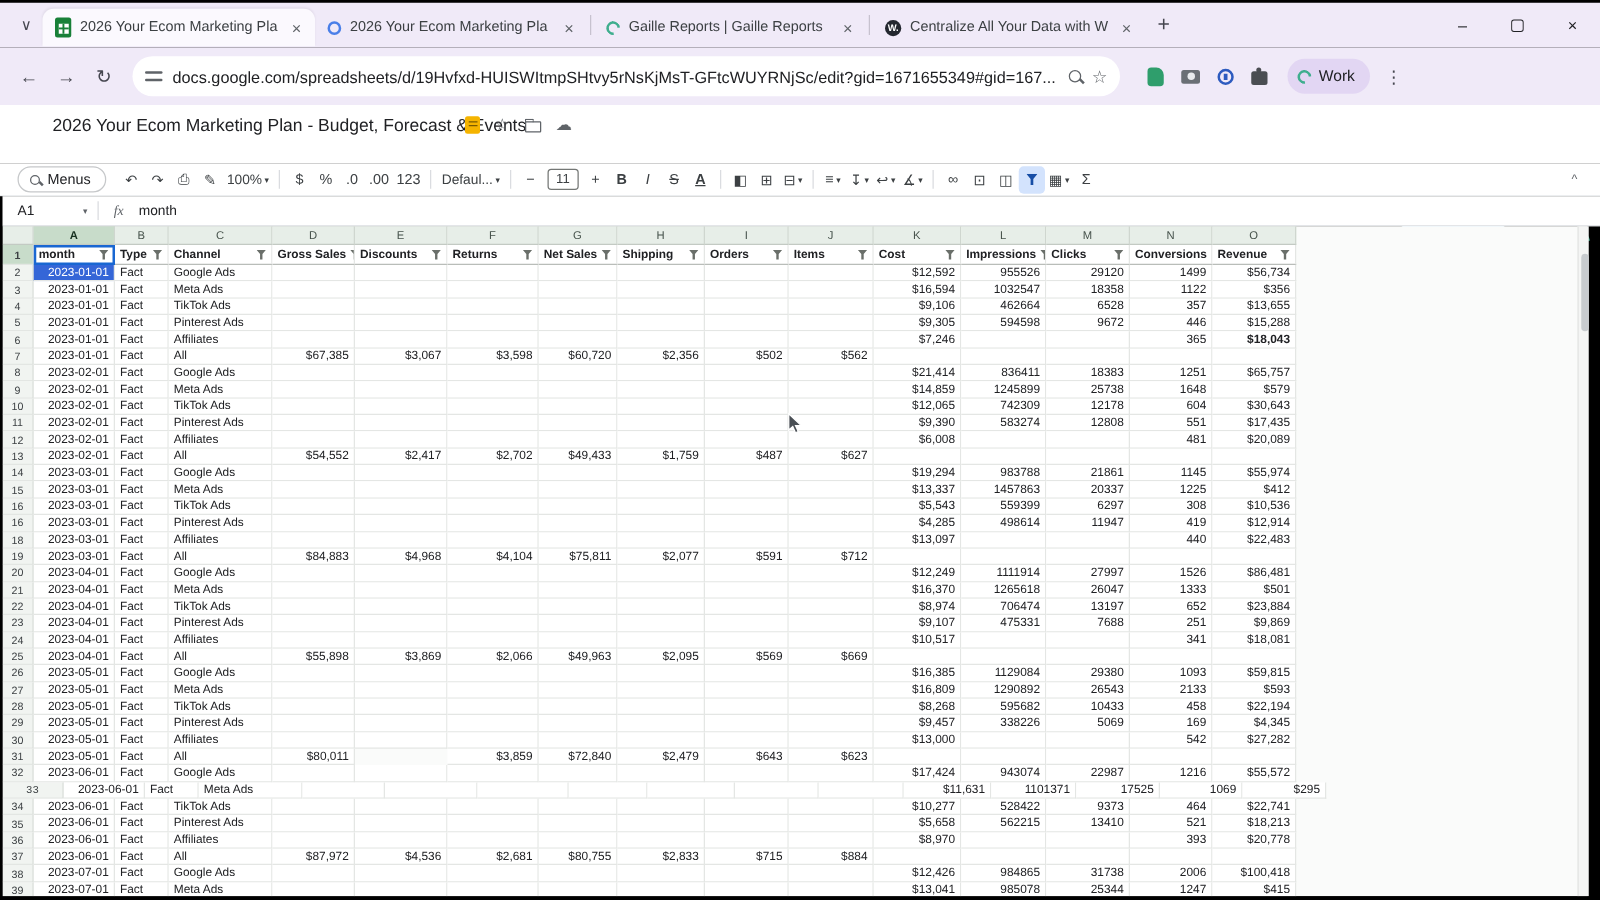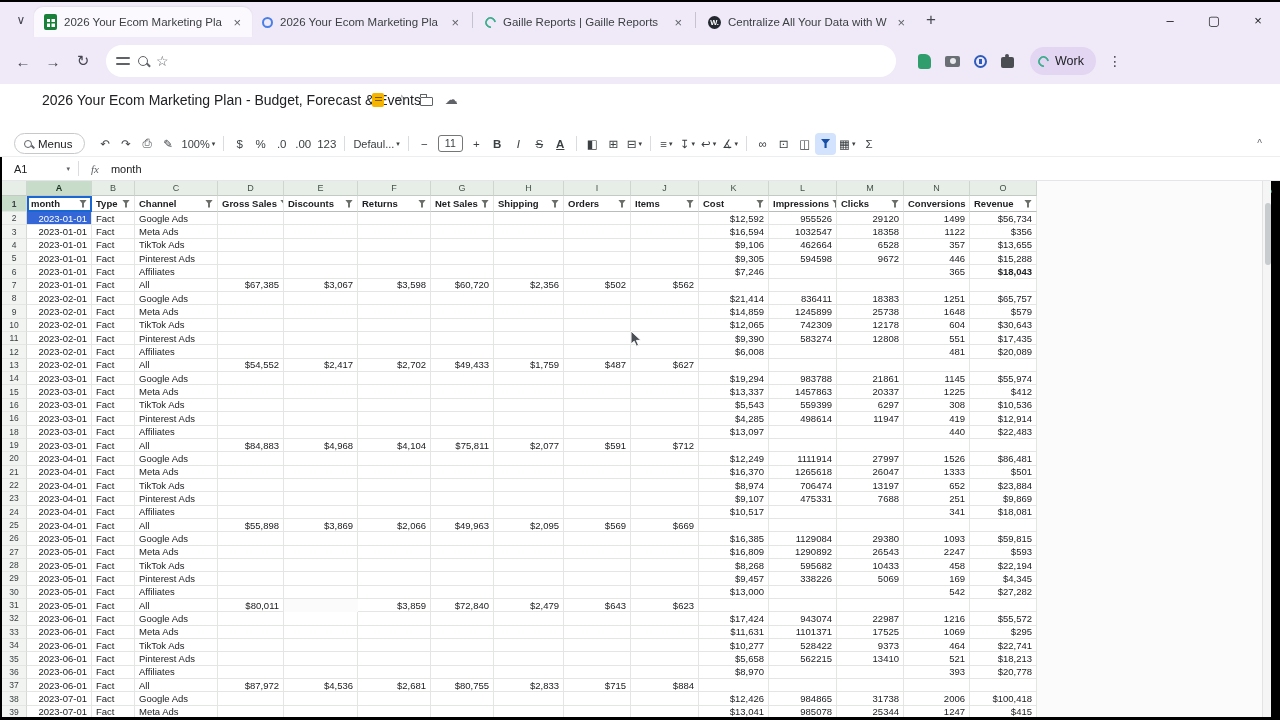--- a/index.html
+++ b/index.html
@@ -153,20 +153,21 @@
     <span>×</span>
   </div>
 </div>
 
 <div class="abs urlrow">
   <div class="navbtn back">←</div>
   <div class="navbtn">→</div>
   <div class="navbtn">↻</div>
   <div class="omnibox">
     <span class="tuneic"></span>
+    <span class="urltext">docs.google.com/spreadsheets/d/19Hvfxd-HUISWItmpSHtvy5rNsKjMsT-GFtcWUYRNjSc/edit?gid=1671655349#gid=167...</span>
     <span class="mag"></span>
     <span class="starbtn">☆</span>
   </div>
   <div class="extrow">
     <span class="ext-green"></span>
     <span class="ext-cam"></span>
     <span class="ext-1p"></span>
     <span class="ext-puz"></span>
   </div>
   <div class="workchip">
@@ -883,21 +884,21 @@
         <div class="cell r" style="width: 66px;"></div>
         <div class="cell r" style="width: 74px;"></div>
         <div class="cell r" style="width: 73px;"></div>
         <div class="cell r" style="width: 63px;"></div>
         <div class="cell r" style="width: 70px;"></div>
         <div class="cell r" style="width: 67px;"></div>
         <div class="cell r" style="width: 68px;"></div>
         <div class="cell r" style="width: 70px;">$16,809</div>
         <div class="cell r" style="width: 68px;">1290892</div>
         <div class="cell r" style="width: 67px;">26543</div>
-        <div class="cell r" style="width: 66px;">2247</div>
+        <div class="cell r" style="width: 66px;">2133</div>
         <div class="cell r" style="width: 67px;">$593</div>
       </div>
       <div class="row">
         <div class="rn" style="width: 25px;">28</div>
         <div class="cell r" style="width: 65px;">2023-05-01</div>
         <div class="cell" style="width: 43px;">Fact</div>
         <div class="cell" style="width: 83px;">TikTok Ads</div>
         <div class="cell r" style="width: 66px;"></div>
         <div class="cell r" style="width: 74px;"></div>
         <div class="cell r" style="width: 73px;"></div>
@@ -977,21 +978,21 @@
         <div class="cell r" style="width: 70px;"></div>
         <div class="cell r" style="width: 67px;"></div>
         <div class="cell r" style="width: 68px;"></div>
         <div class="cell r" style="width: 70px;">$17,424</div>
         <div class="cell r" style="width: 68px;">943074</div>
         <div class="cell r" style="width: 67px;">22987</div>
         <div class="cell r" style="width: 66px;">1216</div>
         <div class="cell r" style="width: 67px;">$55,572</div>
       </div>
       <div class="row">
-        <div class="rn" style="width: 25px;">33</div>
+        <div class="rn" style="width: 49px; font-family: Liberation Mono, monospace;">33</div>
         <div class="cell r" style="width: 65px;">2023-06-01</div>
         <div class="cell" style="width: 43px;">Fact</div>
         <div class="cell" style="width: 83px;">Meta Ads</div>
         <div class="cell r" style="width: 66px;"></div>
         <div class="cell r" style="width: 74px;"></div>
         <div class="cell r" style="width: 73px;"></div>
         <div class="cell r" style="width: 63px;"></div>
         <div class="cell r" style="width: 70px;"></div>
         <div class="cell r" style="width: 67px;"></div>
         <div class="cell r" style="width: 68px;"></div>

